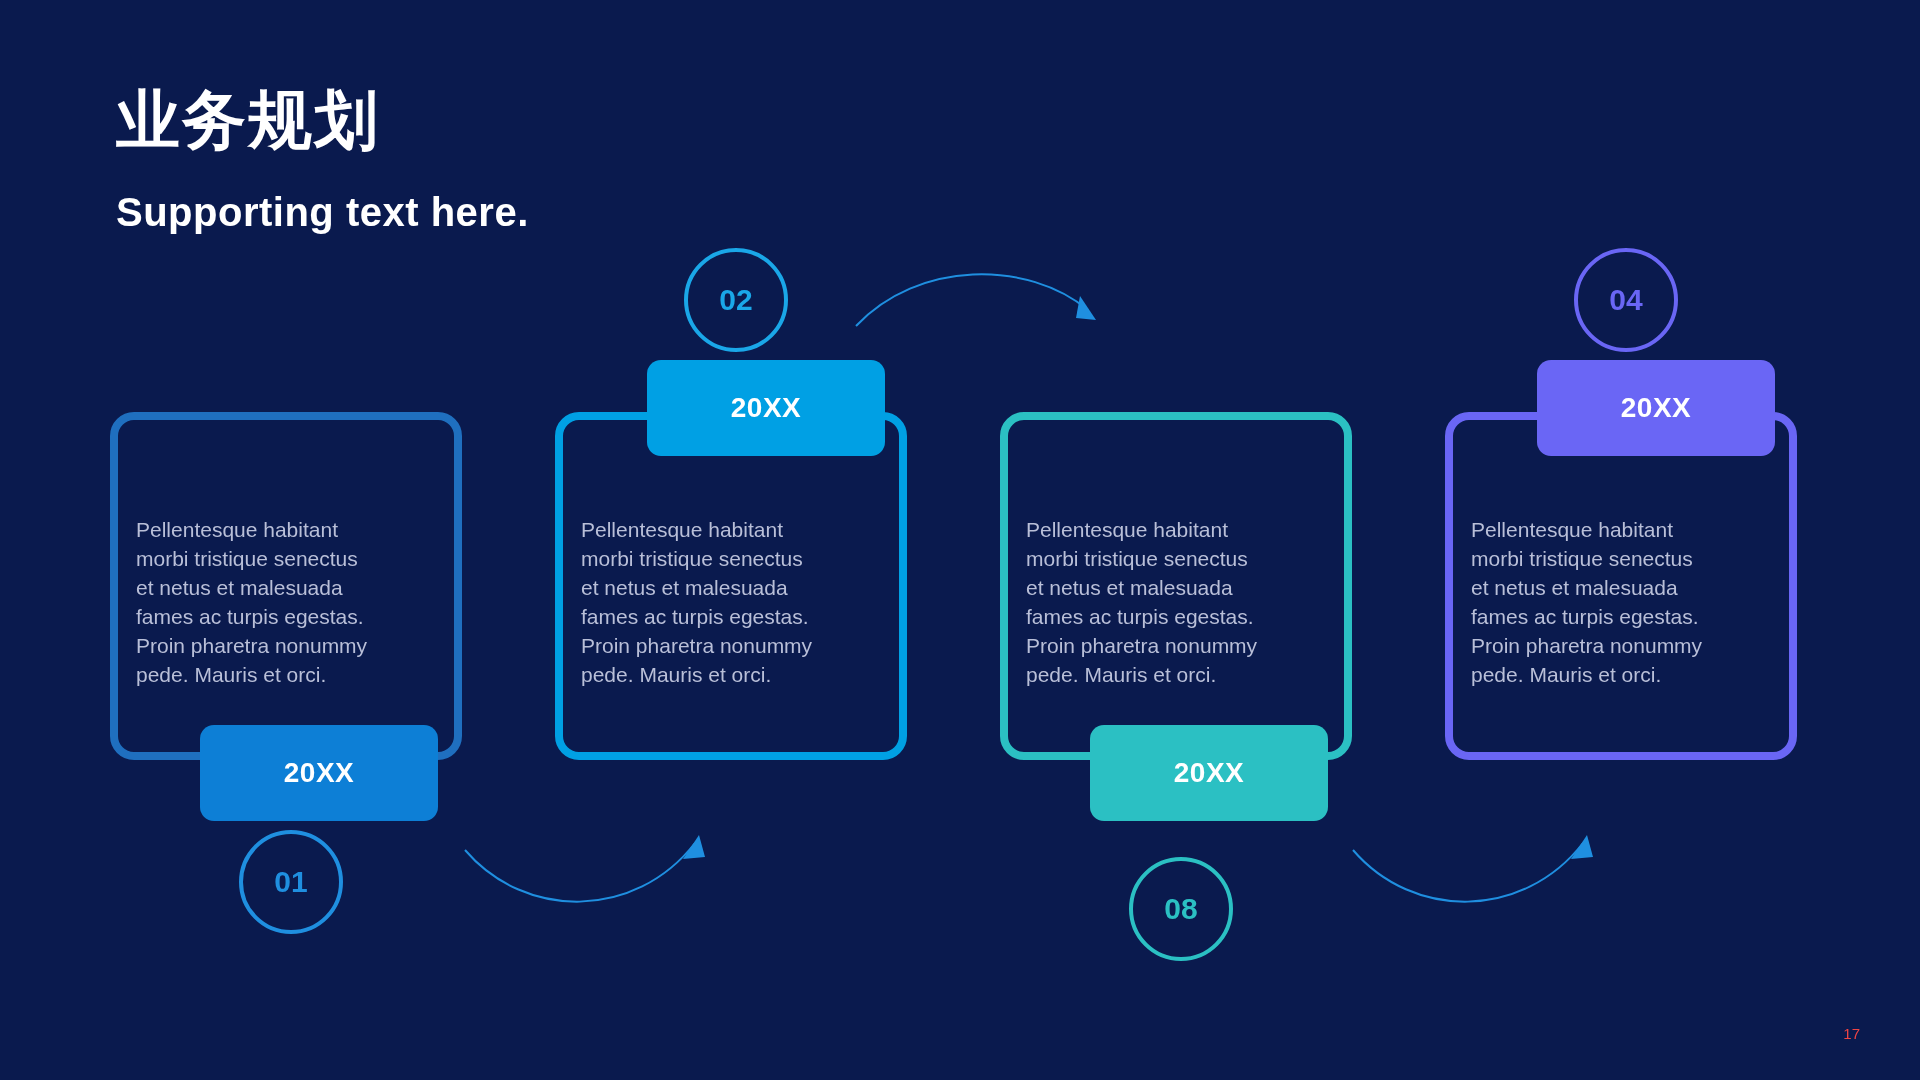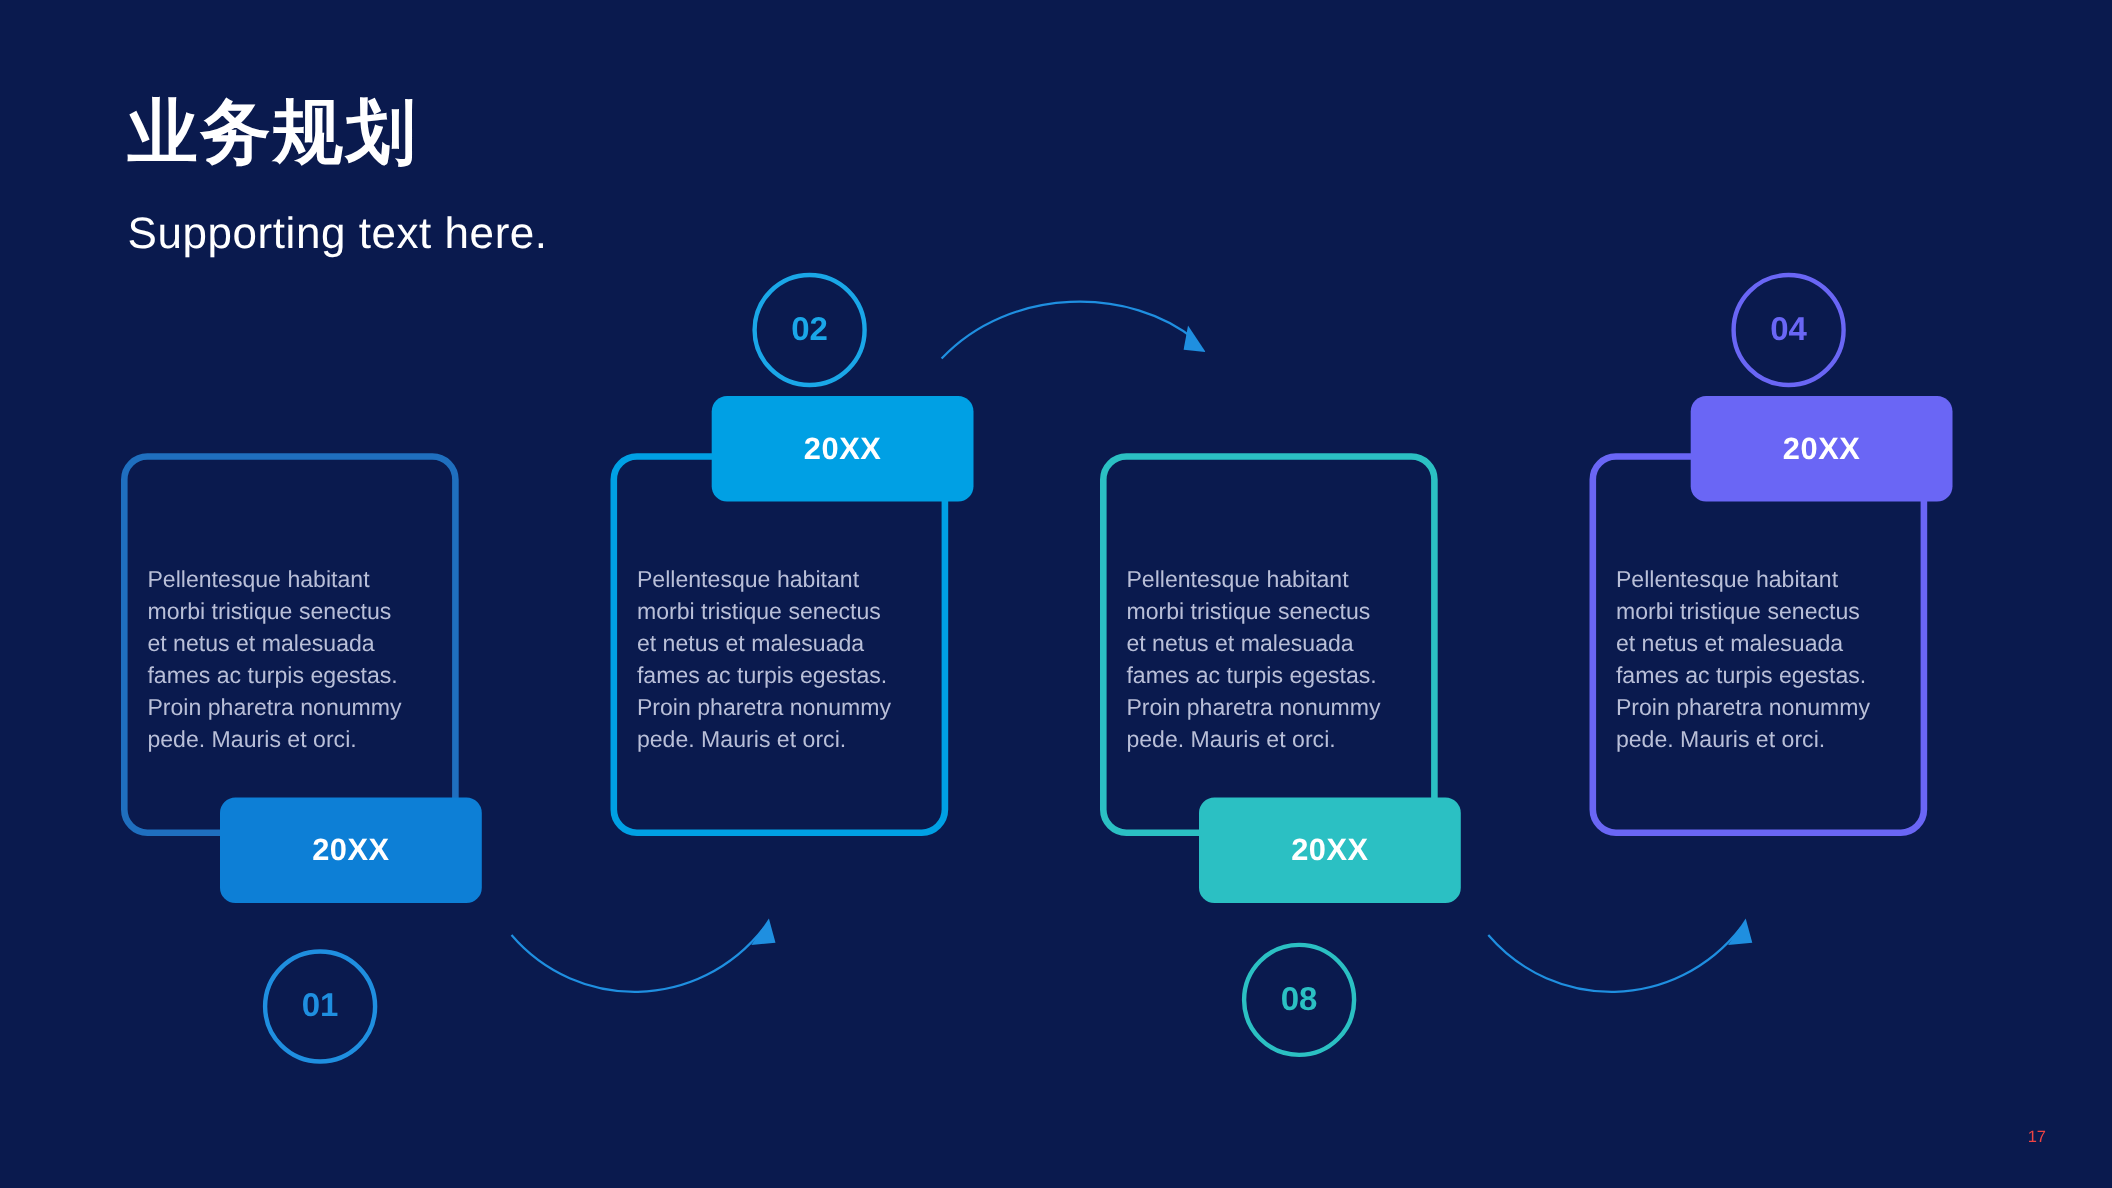--- a/index.html
+++ b/index.html
@@ -14,31 +14,31 @@
 
   
   .title{
     position:absolute;left:116px;top:88px;
     font-size:64px;font-weight:bold;color:#ffffff;
     letter-spacing:2px;line-height:1;
     white-space:nowrap;
   }
   .subtitle{
     position:absolute;left:116px;top:192px;
-    font-size:40px;font-weight:normal;color:#ffffff;
+    font-size:40px;font-weight:bold;color:#ffffff;
     letter-spacing:.5px;line-height:1;
     white-space:nowrap;
   }
 
   
   .card{
     position:absolute;
-    width:307px;height:348px;
+    width:352px;height:348px;
     border-radius:24px;
-    border:6px solid #c2410c;
+    border:8px solid #c2410c;
     box-sizing:border-box;
     background:transparent;
   }
   .card-text{
     position:absolute;
     left:18px;right:14px;
     font-size:21px;
     line-height:29px;
     color:#b9bfd8;
     white-space:pre-line;
@@ -82,21 +82,21 @@
     <div class="card-text" style="top:95px;">Pellentesque habitant
 morbi tristique senectus
 et netus et malesuada
 fames ac turpis egestas.
 Proin pharetra nonummy
 pede. Mauris et orci.</div>
   </div>
   <div class="badge" style="left:200px;top:725px;background:#0d7fd6;">
     <span>20XX</span>
   </div>
-  <div class="circle" style="left:239px;top:863px;border-color:#1f8fe0;color:#1f8fe0;">
+  <div class="circle" style="left:239px;top:830px;border-color:#1f8fe0;color:#1f8fe0;">
     <span>01</span>
   </div>
 
   <div class="card" style="left:555px;top:412px;border-color:#00a0e4;">
     <div class="card-text" style="top:95px;">Pellentesque habitant
 morbi tristique senectus
 et netus et malesuada
 fames ac turpis egestas.
 Proin pharetra nonummy
 pede. Mauris et orci.</div>

